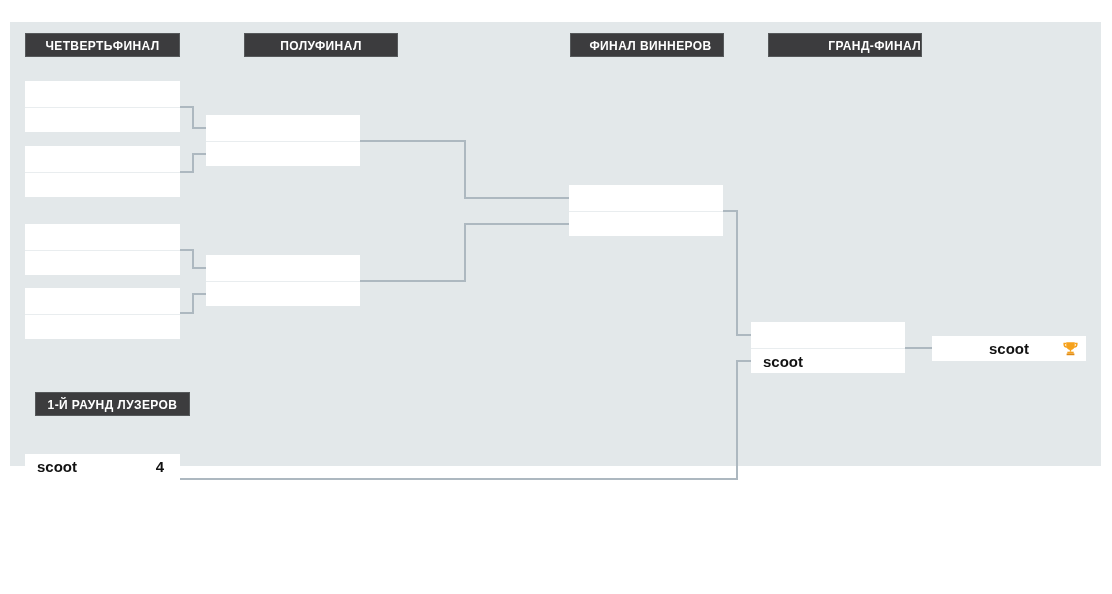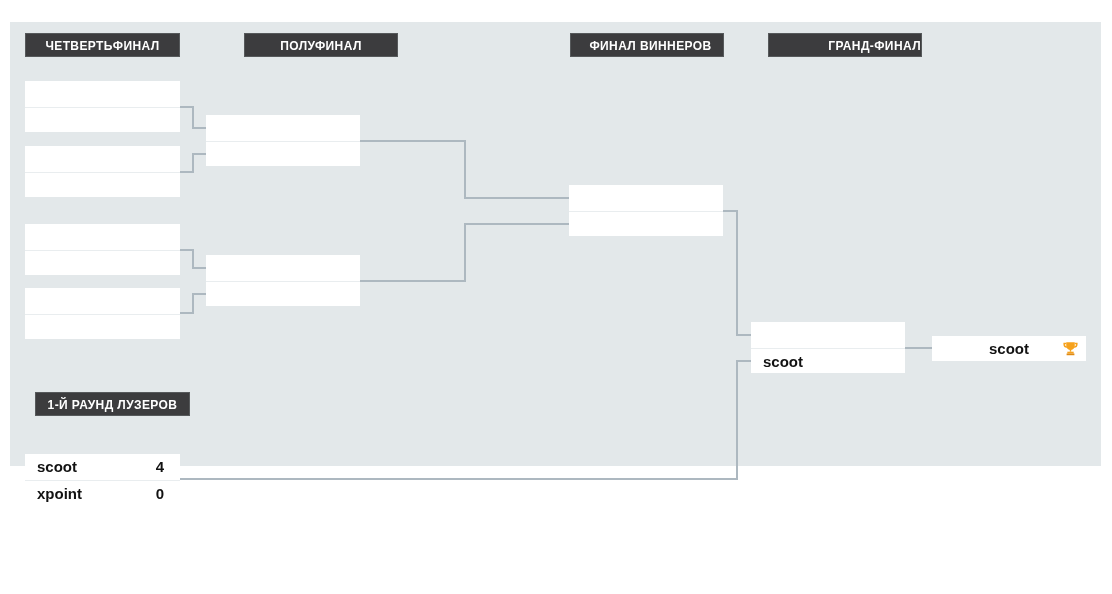--- a/index.html
+++ b/index.html
@@ -111,24 +111,20 @@
     <div class="match m-gf">
       <div class="slot"></div>
       <div class="slot">scoot</div>
     </div>
 
     <div class="match w155 m-lr1">
       <div class="slot">
         <span>scoot</span>
         <span class="score">4</span>
       </div>
-      <div class="slot">
-        <span>xpoint</span>
-        <span class="score">0</span>
-      </div>
     </div>
 
     <div class="champ">
       <span>scoot</span>
       <span class="trophy">
         <svg width="17" height="17" viewBox="0 0 24 24">
           <path d="M6 3h12v5a6 6 0 0 1-12 0V3z" fill="var(--trophy)"></path>
           <path d="M6 5H3v1a4 4 0 0 0 4 4" stroke="var(--trophy)" stroke-width="2" fill="none"></path>
           <path d="M18 5h3v1a4 4 0 0 1-4 4" stroke="var(--trophy)" stroke-width="2" fill="none"></path>
           <rect x="11" y="13" width="2" height="3.5" fill="var(--trophy)"></rect>

